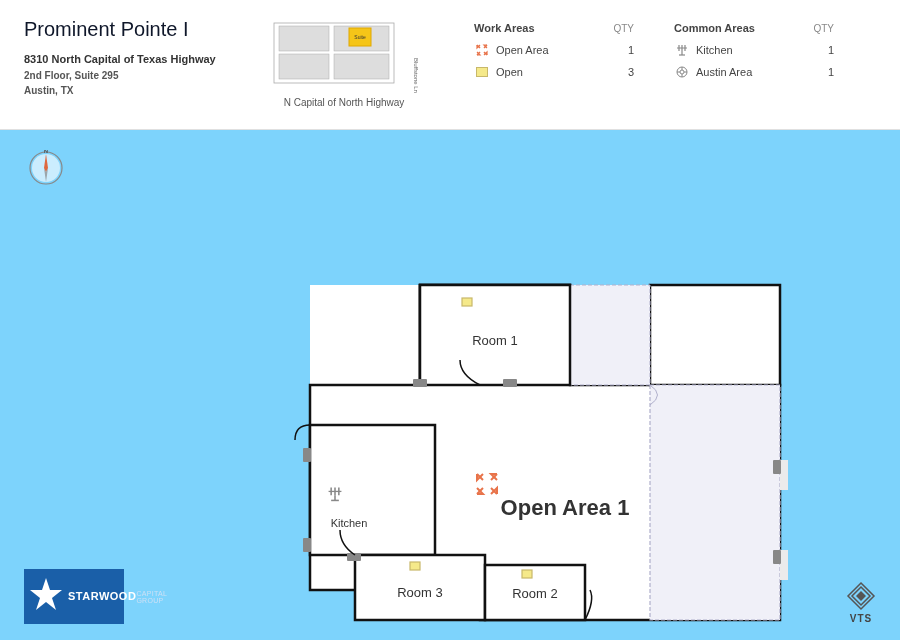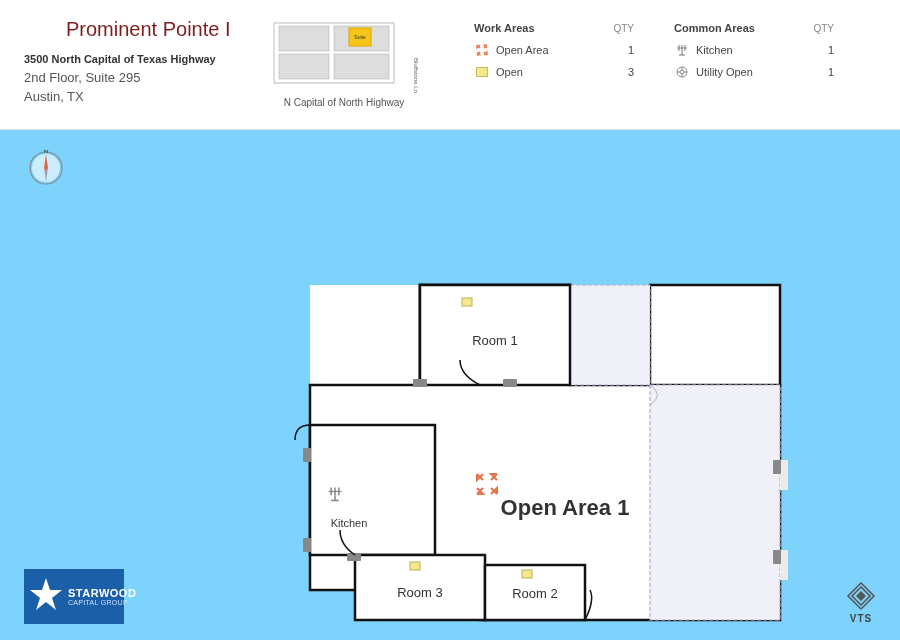--- a/index.html
+++ b/index.html
@@ -25,36 +25,36 @@
     }
 
     .header-left {
       width: 220px;
       flex-shrink: 0;
     }
 
     .property-name {
       font-size: 20px;
       font-weight: 400;
-      color: #7f1d1d;
+      color: #0f172a;
       margin-bottom: 10px;
-      margin-left: 42px;
     }
 
     .property-address {
       font-size: 11px;
       font-weight: 700;
       color: #333;
       line-height: 1.5;
     }
 
     .property-sub {
-      font-size: 13px;
+      font-size: 10px;
       color: #555;
       line-height: 1.5;
+      font-weight: bold;
     }
 
     
     .mini-map-container {
       width: 180px;
       flex-shrink: 0;
       display: flex;
       flex-direction: column;
       align-items: center;
       margin-left: 10px;
@@ -179,21 +179,20 @@
     }
 
     .starwood-star {
       color: #ffffff;
       font-size: 28px;
       line-height: 1;
     }
 
     .starwood-text {
       display: flex;
-      flex-direction: column;
     }
 
     .starwood-text .line1 {
       font-size: 11px;
       font-weight: 700;
       color: #ffffff;
       letter-spacing: 0.5px;
     }
 
     .starwood-text .line2 {
@@ -231,21 +230,21 @@
       width: 160px;
       height: 75px;
     }
   </style>
 </head>
 <body>
 
 <div class="header">
   <div class="header-left">
     <div class="property-name">Prominent Pointe I</div>
-    <div class="property-address">3500 North Capital of Texas Highway</div>
+    <div class="property-address">8310 North Capital of Texas Highway</div>
     <div class="property-sub">2nd Floor, Suite 295</div>
     <div class="property-sub">Austin, TX</div>
   </div>
 
   <div class="mini-map-container">
     <div class="mini-map">
       <svg class="minimap-svg" viewBox="0 0 160 75">
 
         <rect x="10" y="5" width="120" height="60" fill="none" stroke="#aaa" stroke-width="0.8"></rect>
         <rect x="15" y="8" width="50" height="25" fill="#ddd" stroke="#aaa" stroke-width="0.5"></rect>
@@ -317,21 +316,21 @@
         <div class="legend-icon">
           <svg width="14" height="14" viewBox="0 0 14 14">
             <circle cx="7" cy="7" r="5" fill="none" stroke="#888" stroke-width="1"></circle>
             <circle cx="7" cy="7" r="2" fill="none" stroke="#888" stroke-width="1"></circle>
             <line x1="7" y1="2" x2="7" y2="5" stroke="#888" stroke-width="1"></line>
             <line x1="7" y1="9" x2="7" y2="12" stroke="#888" stroke-width="1"></line>
             <line x1="2" y1="7" x2="5" y2="7" stroke="#888" stroke-width="1"></line>
             <line x1="9" y1="7" x2="12" y2="7" stroke="#888" stroke-width="1"></line>
           </svg>
         </div>
-        <span>Utility Open</span>
+        <span>Austin Area</span>
         <span class="legend-qty">1</span>
       </div>
     </div>
   </div>
 </div>
 
 <div class="floorplan-area">
 
   <div class="compass">
     <svg width="36" height="36" viewBox="0 0 36 36">

